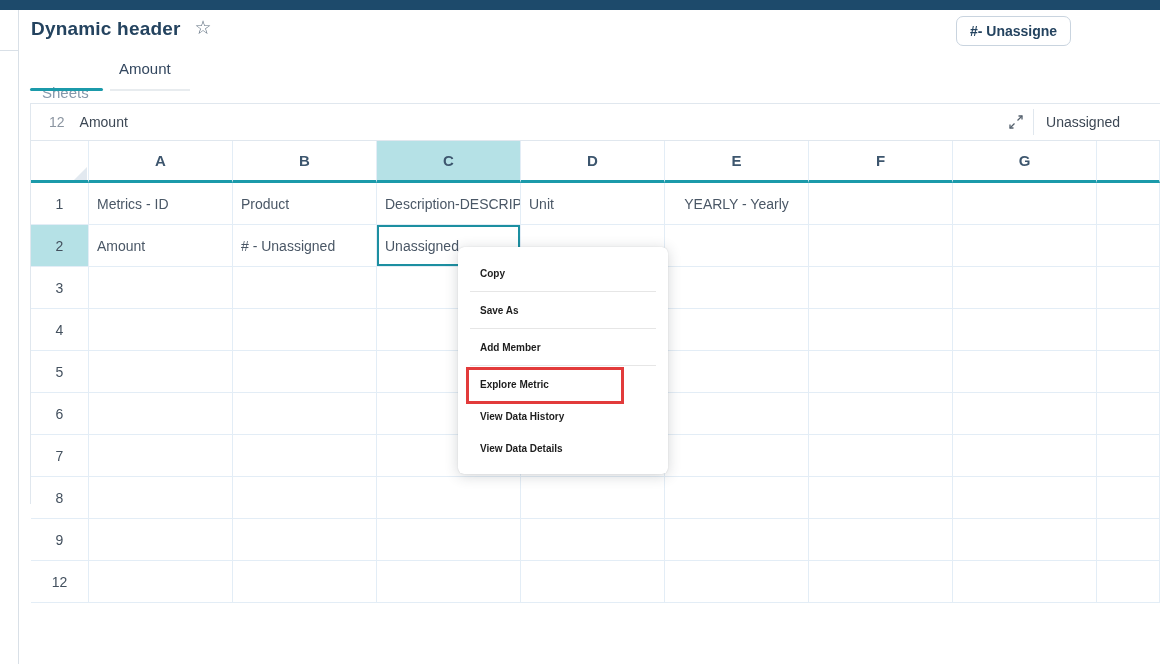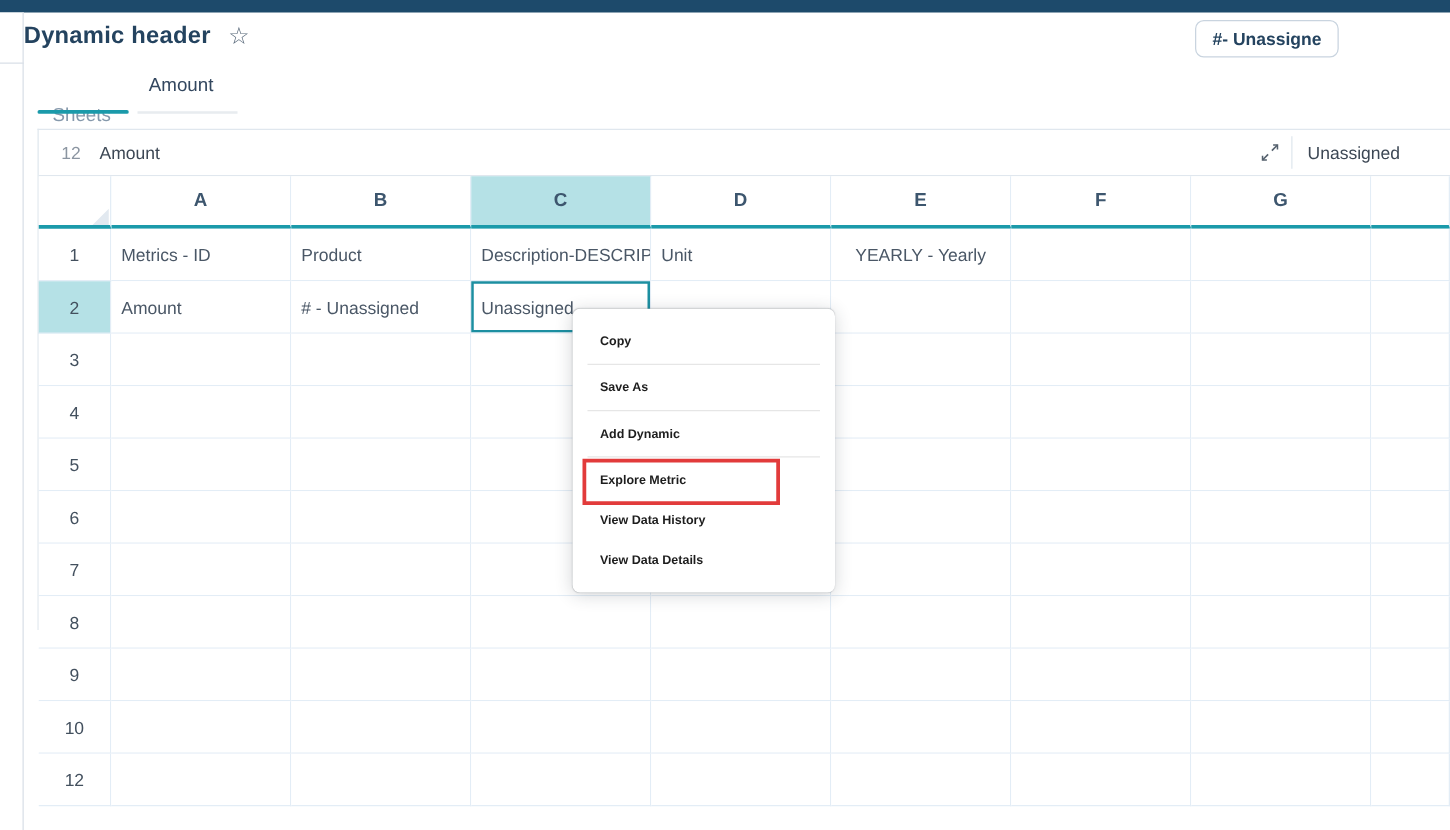--- a/index.html
+++ b/index.html
@@ -8,21 +8,21 @@
 
   
   .topbar { position:absolute; left:0; top:0; width:1160px; height:10px; background:#1d4a6b; }
 
   
   .left-rail { position:absolute; left:0; top:10px; width:19px; height:654px;
     background:#fff; border-right:1px solid #d9e0e7; }
   .left-rail-divider { position:absolute; left:0; top:40px; width:19px; height:1px; background:#d9e0e7; }
 
   
-  .doc-header { position:absolute; left:19px; top:18px; display:flex; align-items:center; gap:14px; }
+  .doc-header { position:absolute; left:31px; top:18px; display:flex; gap:14px; }
   .doc-title { font-size:19px; font-weight:700; color:#24435f; letter-spacing:.2px; }
   .star { font-size:19px; color:#5b6b7c; cursor:pointer; line-height:1; }
 
   
   .chips { position:absolute; left:956px; top:16px; display:flex; gap:13px; }
   .chip { height:30px; padding:0 13px; display:flex; align-items:center; white-space:nowrap;
     border:1px solid #c9d4df; border-radius:7px; background:#fff;
     font-size:14px; font-weight:700; color:#24435f; }
 
   
@@ -228,48 +228,37 @@
         <div class="cell"></div>
         <div class="cell"></div>
         <div class="cell"></div>
         <div class="cell"></div>
         <div class="cell"></div>
         <div class="cell"></div>
         <div class="cell"></div>
         <div class="cell"></div>
       </div>
       <div class="grid-row">
-        <div class="row-head">10</div>
-        <div class="cell"></div>
-        <div class="cell"></div>
-        <div class="cell"></div>
-        <div class="cell"></div>
-        <div class="cell"></div>
-        <div class="cell"></div>
-        <div class="cell"></div>
-        <div class="cell"></div>
-      </div>
-      <div class="grid-row">
         <div class="row-head">12</div>
         <div class="cell"></div>
         <div class="cell"></div>
         <div class="cell"></div>
         <div class="cell"></div>
         <div class="cell"></div>
         <div class="cell"></div>
         <div class="cell"></div>
         <div class="cell"></div>
       </div>
     </div>
 </div>
 
 <div class="context-menu" id="context-menu">
     <div class="menu-item">Copy</div>
     <div class="menu-divider"></div>
     <div class="menu-item">Save As</div>
     <div class="menu-divider"></div>
-    <div class="menu-item">Add Dynamic</div>
+    <div class="menu-item">Add Member</div>
     <div class="menu-divider"></div>
     <div class="menu-item">Explore Metric</div>
     <div class="menu-item">View Data History</div>
     <div class="menu-item">View Data Details</div>
   </div>
 <div class="annotation-box"></div>
 
 </body></html>

